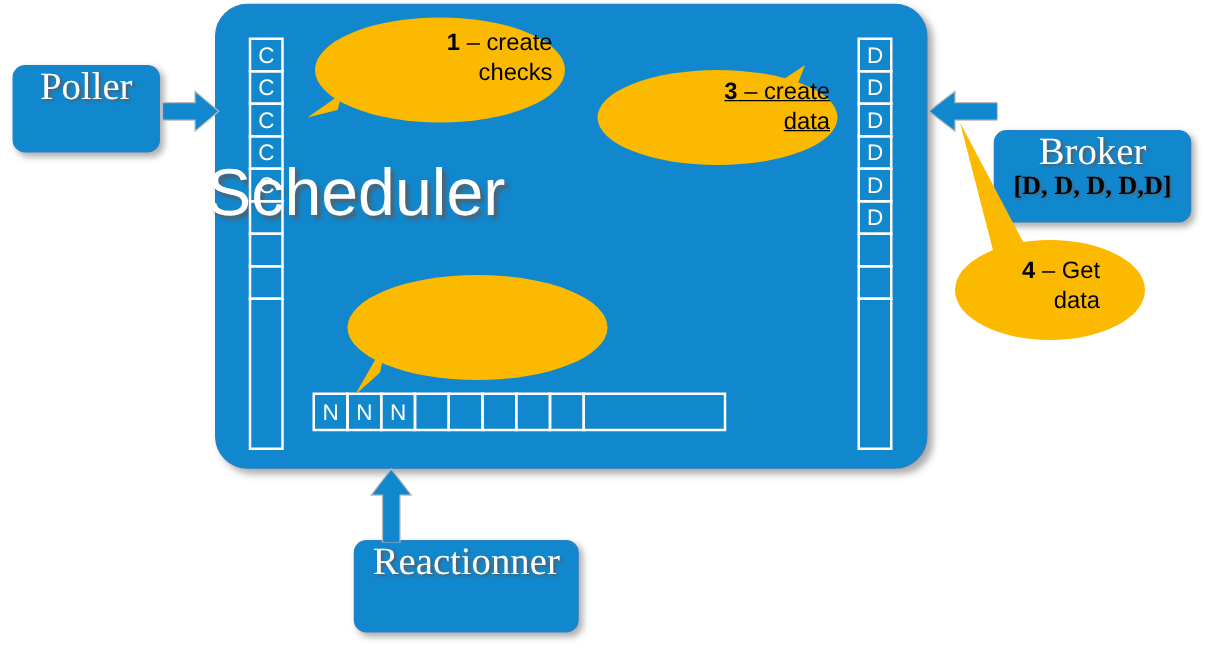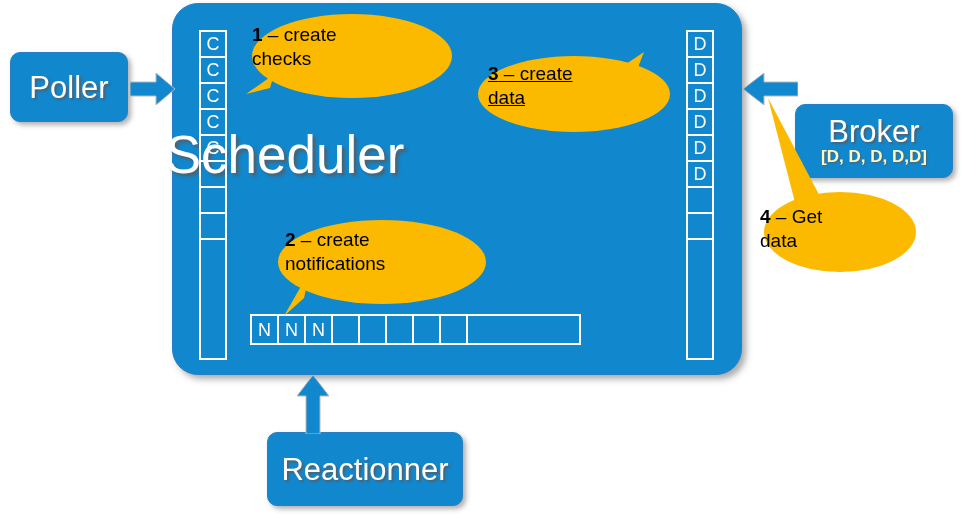--- a/index.html
+++ b/index.html
@@ -25,44 +25,45 @@
   
   .node {
     position: absolute;
     background: #1187ce;
     border: 1px solid #2a7fc4;
     border-radius: 10px;
     box-shadow: 3px 3px 5px rgba(80,80,80,0.45);
     display: flex;
     flex-direction: column;
     align-items: center;
-    justify-content: center;
-    box-sizing: border-box;
+    justify-content: flex-start;
+    box-sizing: border-box;
+    font-family: Liberation Serif, serif;
   }
   .node .node-title {
     color: #ffffff;
     font-size: 31px;
     line-height: 1.0;
     letter-spacing: 0px;
     text-shadow: 2px 2px 2px rgba(90,90,90,0.85);
     white-space: nowrap;
   }
   .node .node-sub {
-    color: #fef9c3;
-    font-size: 17px;
+    color: #000000;
+    font-size: 21px;
     font-weight: bold;
     line-height: 1.1;
     margin-top: 1px;
     text-shadow: 1px 1px 2px rgba(90,90,90,0.8);
     white-space: nowrap;
   }
 
   #poller-node   { left: 10px;  top: 52px;  width: 118px; height: 70px; }
   #broker-node   { left: 795px; top: 56px;  width: 158px; height: 74px; margin-top: 48px; }
-  #reactionner-node { left: 267px; top: 432px; width: 196px; height: 74px; }
+  #reactionner-node { left: 283px; top: 432px; width: 180px; height: 74px; }
 
   
   #scheduler-box {
     position: absolute;
     left: 172px;
     top: 3px;
     width: 570px;
     height: 372px;
     background: #1187ce;
     border: 1px solid #2a7fc4;
@@ -133,21 +134,21 @@
   #poller-arrow      { left: 130px; top: 71px;  width: 46px; height: 36px; }
   #broker-arrow      { left: 742px; top: 71px;  width: 56px; height: 36px; }
   #reactionner-arrow { left: 295px; top: 374px; width: 36px; height: 60px; }
 
   
   .callout {
     position: absolute;
   }
   .callout-text {
     position: absolute;
-    text-align: left;
+    text-align: right;
     color: #000000;
     font-size: 19px;
     line-height: 1.25;
     pointer-events: none;
   }
   .callout-text b { font-weight: bold; }
 
   #callout-1 { left: 240px; top: 12px;  width: 212px; height: 100px; }
   #callout-1-text { left: 252px; top: 23px; width: 190px; }
 
@@ -235,24 +236,20 @@
   </svg>
   <div id="callout-1-text" class="callout-text">
     <span><b>1</b><span> – create</span></span><br>
     <span>checks</span>
   </div>
 
   <svg id="callout-2" class="callout" viewBox="0 0 220 100">
     <path d="M36,62 L32,80 L12,98 L28,70 Z" fill="#fbb900"></path>
     <ellipse cx="110" cy="44" rx="104" ry="42" fill="#fbb900"></ellipse>
   </svg>
-  <div id="callout-2-text" class="callout-text">
-    <span><b>2</b><span> – create</span></span><br>
-    <span>notifications</span>
-  </div>
 
   <svg id="callout-3" class="callout" viewBox="0 0 200 86">
     <path d="M150,14 L168,2 L158,28 Z" fill="#fbb900"></path>
     <ellipse cx="98" cy="44" rx="96" ry="38" fill="#fbb900"></ellipse>
   </svg>
   <div id="callout-3-text" class="callout-text">
     <span><b>3</b><span> – create</span></span><br>
     <span>data</span>
   </div>
 

